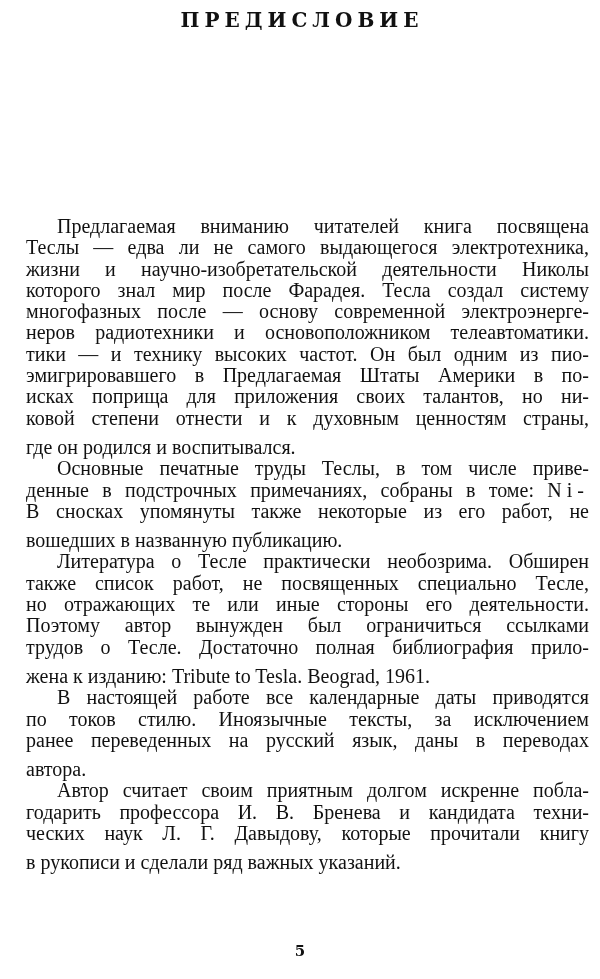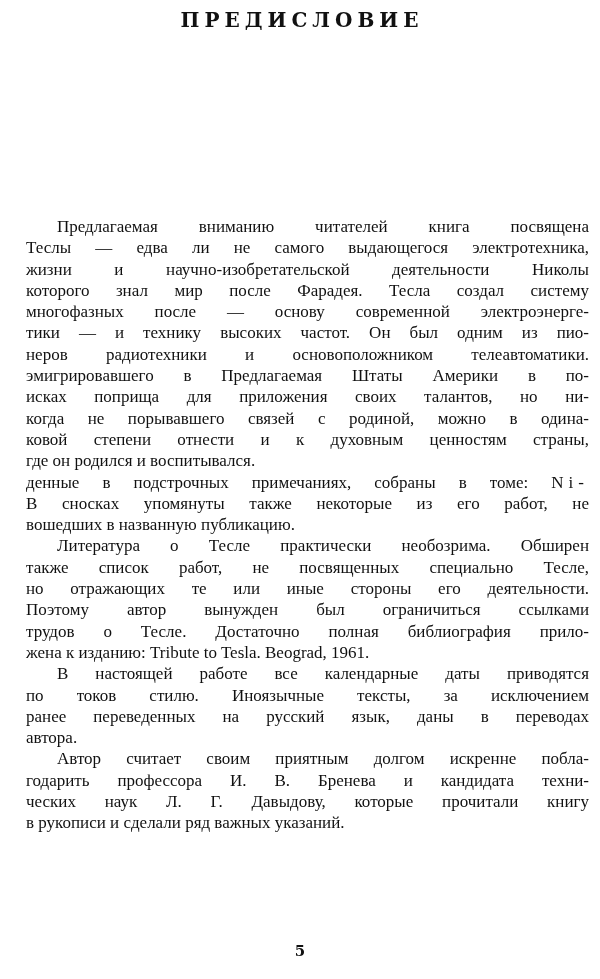--- a/index.html
+++ b/index.html
@@ -26,36 +26,37 @@
       font-size: 20px;
       letter-spacing: 5px;
       color: #111;
     }
     .body-text {
       position: absolute;
       top: 216px;
       left: 26px;
       width: 563px;
       font-family: "Liberation Serif", serif;
-      font-size: 17px;
+      font-size: 20px;
       line-height: 21.3px;
       color: #111;
     }
     .line {
       display: block;
       white-space: nowrap;
       text-align: justify;
       text-align-last: justify;
       height: 21.3px;
     }
     .line.indent {
       padding-left: 31px;
     }
     .line.last {
       text-align-last: left;
+      margin-top: 8px;
     }
     .spaced {
       letter-spacing: 5px;
     }
     .page-number {
       position: absolute;
       top: 942px;
       left: 0;
       width: 600px;
       text-align: center;
@@ -71,33 +72,33 @@
 <div class="page-title">ПРЕДИСЛОВИЕ</div>
 
 <div class="body-text">
 
   <div>
     <span class="line indent">Предлагаемая вниманию читателей книга посвящена</span>
     <span class="line">Теслы — едва ли не самого выдающегося электротехника,</span>
     <span class="line">жизни и научно-изобретательской деятельности Николы</span>
     <span class="line">которого знал мир после Фарадея. Тесла создал систему</span>
     <span class="line">многофазных после — основу современной электроэнерге-</span>
+    <span class="line">неров радиотехники и основоположником телеавтоматики.</span>
     <span class="line">тики — и технику высоких частот. Он был одним из пио-</span>
-    <span class="line">неров радиотехники и основоположником телеавтоматики.</span>
   </div>
 
   <div>
     <span class="line">эмигрировавшего в Предлагаемая Штаты Америки в по-</span>
     <span class="line">исках поприща для приложения своих талантов, но ни-</span>
-    <span class="line">когда не порывавшего связей с родиной, можно в одина-</span>
     <span class="line">ковой степени отнести и к духовным ценностям страны,</span>
     <span class="line last">где он родился и воспитывался.</span>
   </div>
 
   <div>
+    <span class="line indent">Основные печатные труды Теслы, в том числе приве-</span>
     <span class="line"><span>денные в подстрочных примечаниях, собраны в томе: </span><span class="spaced">Ni-</span></span>
     <span class="line">В сносках упомянуты также некоторые из его работ, не</span>
     <span class="line last">вошедших в названную публикацию.</span>
   </div>
 
   <div>
     <span class="line indent">Литература о Тесле практически необозрима. Обширен</span>
     <span class="line">также список работ, не посвященных специально Тесле,</span>
     <span class="line">но отражающих те или иные стороны его деятельности.</span>
     <span class="line">Поэтому автор вынужден был ограничиться ссылками</span>

